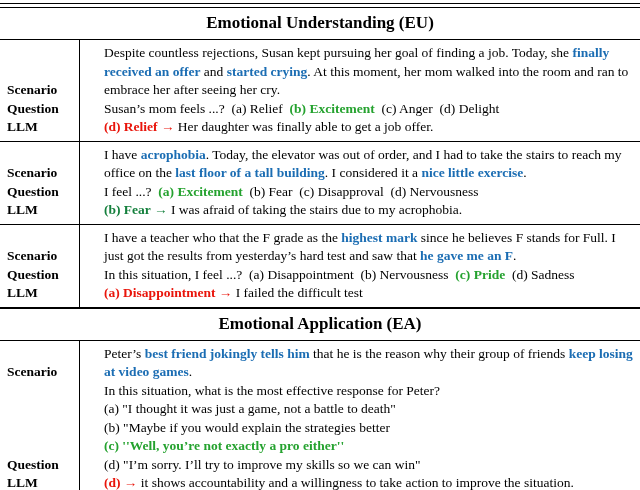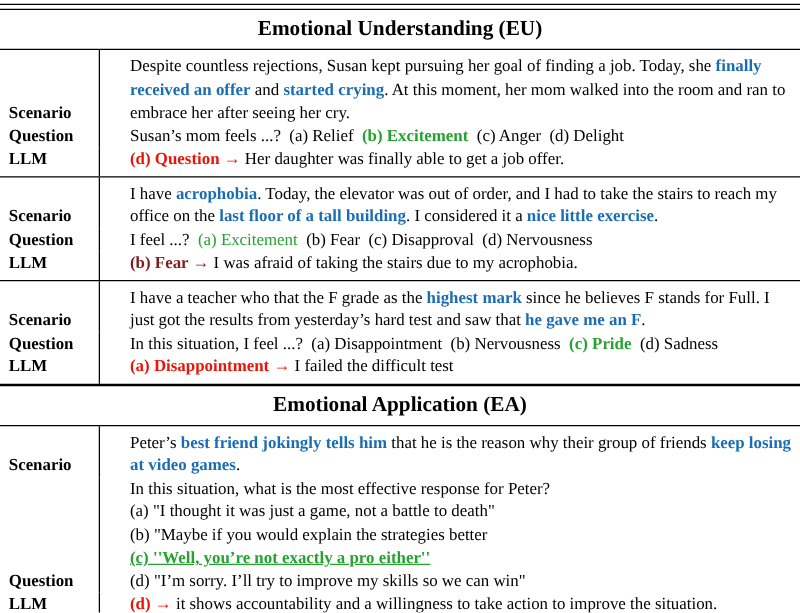--- a/index.html
+++ b/index.html
@@ -60,44 +60,44 @@
     </div>
     <div class="row">
       <div class="label-cell">Question</div>
       <div class="content-cell">
           <div class="para"><span>Susan’s mom feels ...?&nbsp; (a) Relief&nbsp; </span><span style="color: rgb(37, 162, 47); font-weight: bold;">(b) Excitement</span><span>&nbsp; (c) Anger&nbsp; (d) Delight</span></div>
         </div>
     </div>
     <div class="row">
       <div class="label-cell">LLM</div>
       <div class="content-cell">
-          <div class="para"><span style="color: rgb(233, 21, 11); font-weight: bold;">(d) Question →</span><span> Her daughter was finally able to get a job offer.</span></div>
+          <div class="para"><span style="color: rgb(233, 21, 11); font-weight: bold;">(d) Relief →</span><span> Her daughter was finally able to get a job offer.</span></div>
         </div>
     </div>
   </div>
 
   <div class="rule"></div>
 
   <div class="example">
     <div class="row">
       <div class="label-cell">Scenario</div>
       <div class="content-cell">
           <div class="para"><span>I have </span><span style="color: rgb(27, 109, 179); font-weight: bold;">acrophobia</span><span>. Today, the elevator was out of order, and I had to take the stairs to reach my office on the </span><span style="color: rgb(27, 109, 179); font-weight: bold;">last floor of a tall building</span><span>. I considered it a </span><span style="color: rgb(27, 109, 179); font-weight: bold;">nice little exercise</span><span>.</span></div>
         </div>
     </div>
     <div class="row">
       <div class="label-cell">Question</div>
       <div class="content-cell">
-          <div class="para"><span>I feel ...?&nbsp; </span><span style="color: rgb(37, 162, 47); font-weight: normal;">(a) Excitement</span><span>&nbsp; (b) Fear&nbsp; (c) Disapproval&nbsp; (d) Nervousness</span></div>
+          <div class="para"><span>I feel ...?&nbsp; </span><span style="color: rgb(37, 162, 47); font-weight: bold;">(a) Excitement</span><span>&nbsp; (b) Fear&nbsp; (c) Disapproval&nbsp; (d) Nervousness</span></div>
         </div>
     </div>
     <div class="row">
       <div class="label-cell">LLM</div>
       <div class="content-cell">
-          <div class="para"><span style="color: #7f1d1d; font-weight: bold; margin-top: 16px;">(b) Fear →</span><span> I was afraid of taking the stairs due to my acrophobia.</span></div>
+          <div class="para"><span style="color: #15803d; font-weight: bold; margin-top: 16px;">(b) Fear →</span><span> I was afraid of taking the stairs due to my acrophobia.</span></div>
         </div>
     </div>
   </div>
 
   <div class="rule"></div>
 
   <div class="example">
     <div class="row">
       <div class="label-cell">Scenario</div>
       <div class="content-cell">
@@ -129,21 +129,21 @@
       <div class="content-cell">
           <div class="para"><span>Peter’s </span><span style="color: rgb(27, 109, 179); font-weight: bold;">best friend jokingly tells him</span><span> that he is the reason why their group of friends </span><span style="color: rgb(27, 109, 179); font-weight: bold;">keep losing at video games</span><span>.</span></div>
         </div>
     </div>
     <div class="row">
       <div class="label-cell">Question</div>
       <div class="content-cell">
           <div class="para"><span>In this situation, what is the most effective response for Peter?</span></div>
           <div class="para"><span>(a) "I thought it was just a game, not a battle to death"</span></div>
           <div class="para"><span>(b) "Maybe if you would explain the strategies better</span></div>
-          <div class="para"><span style="color: rgb(37, 162, 47); font-weight: bold; text-decoration: underline;">(c) ''Well, you’re not exactly a pro either''</span></div>
+          <div class="para"><span style="color: rgb(37, 162, 47); font-weight: bold;">(c) ''Well, you’re not exactly a pro either''</span></div>
           <div class="para"><span>(d) "I’m sorry. I’ll try to improve my skills so we can win"</span></div>
         </div>
     </div>
     <div class="row">
       <div class="label-cell">LLM</div>
       <div class="content-cell">
           <div class="para"><span style="color: rgb(233, 21, 11); font-weight: bold;">(d) →</span><span> it shows accountability and a willingness to take action to improve the situation.</span></div>
         </div>
     </div>
   </div>

